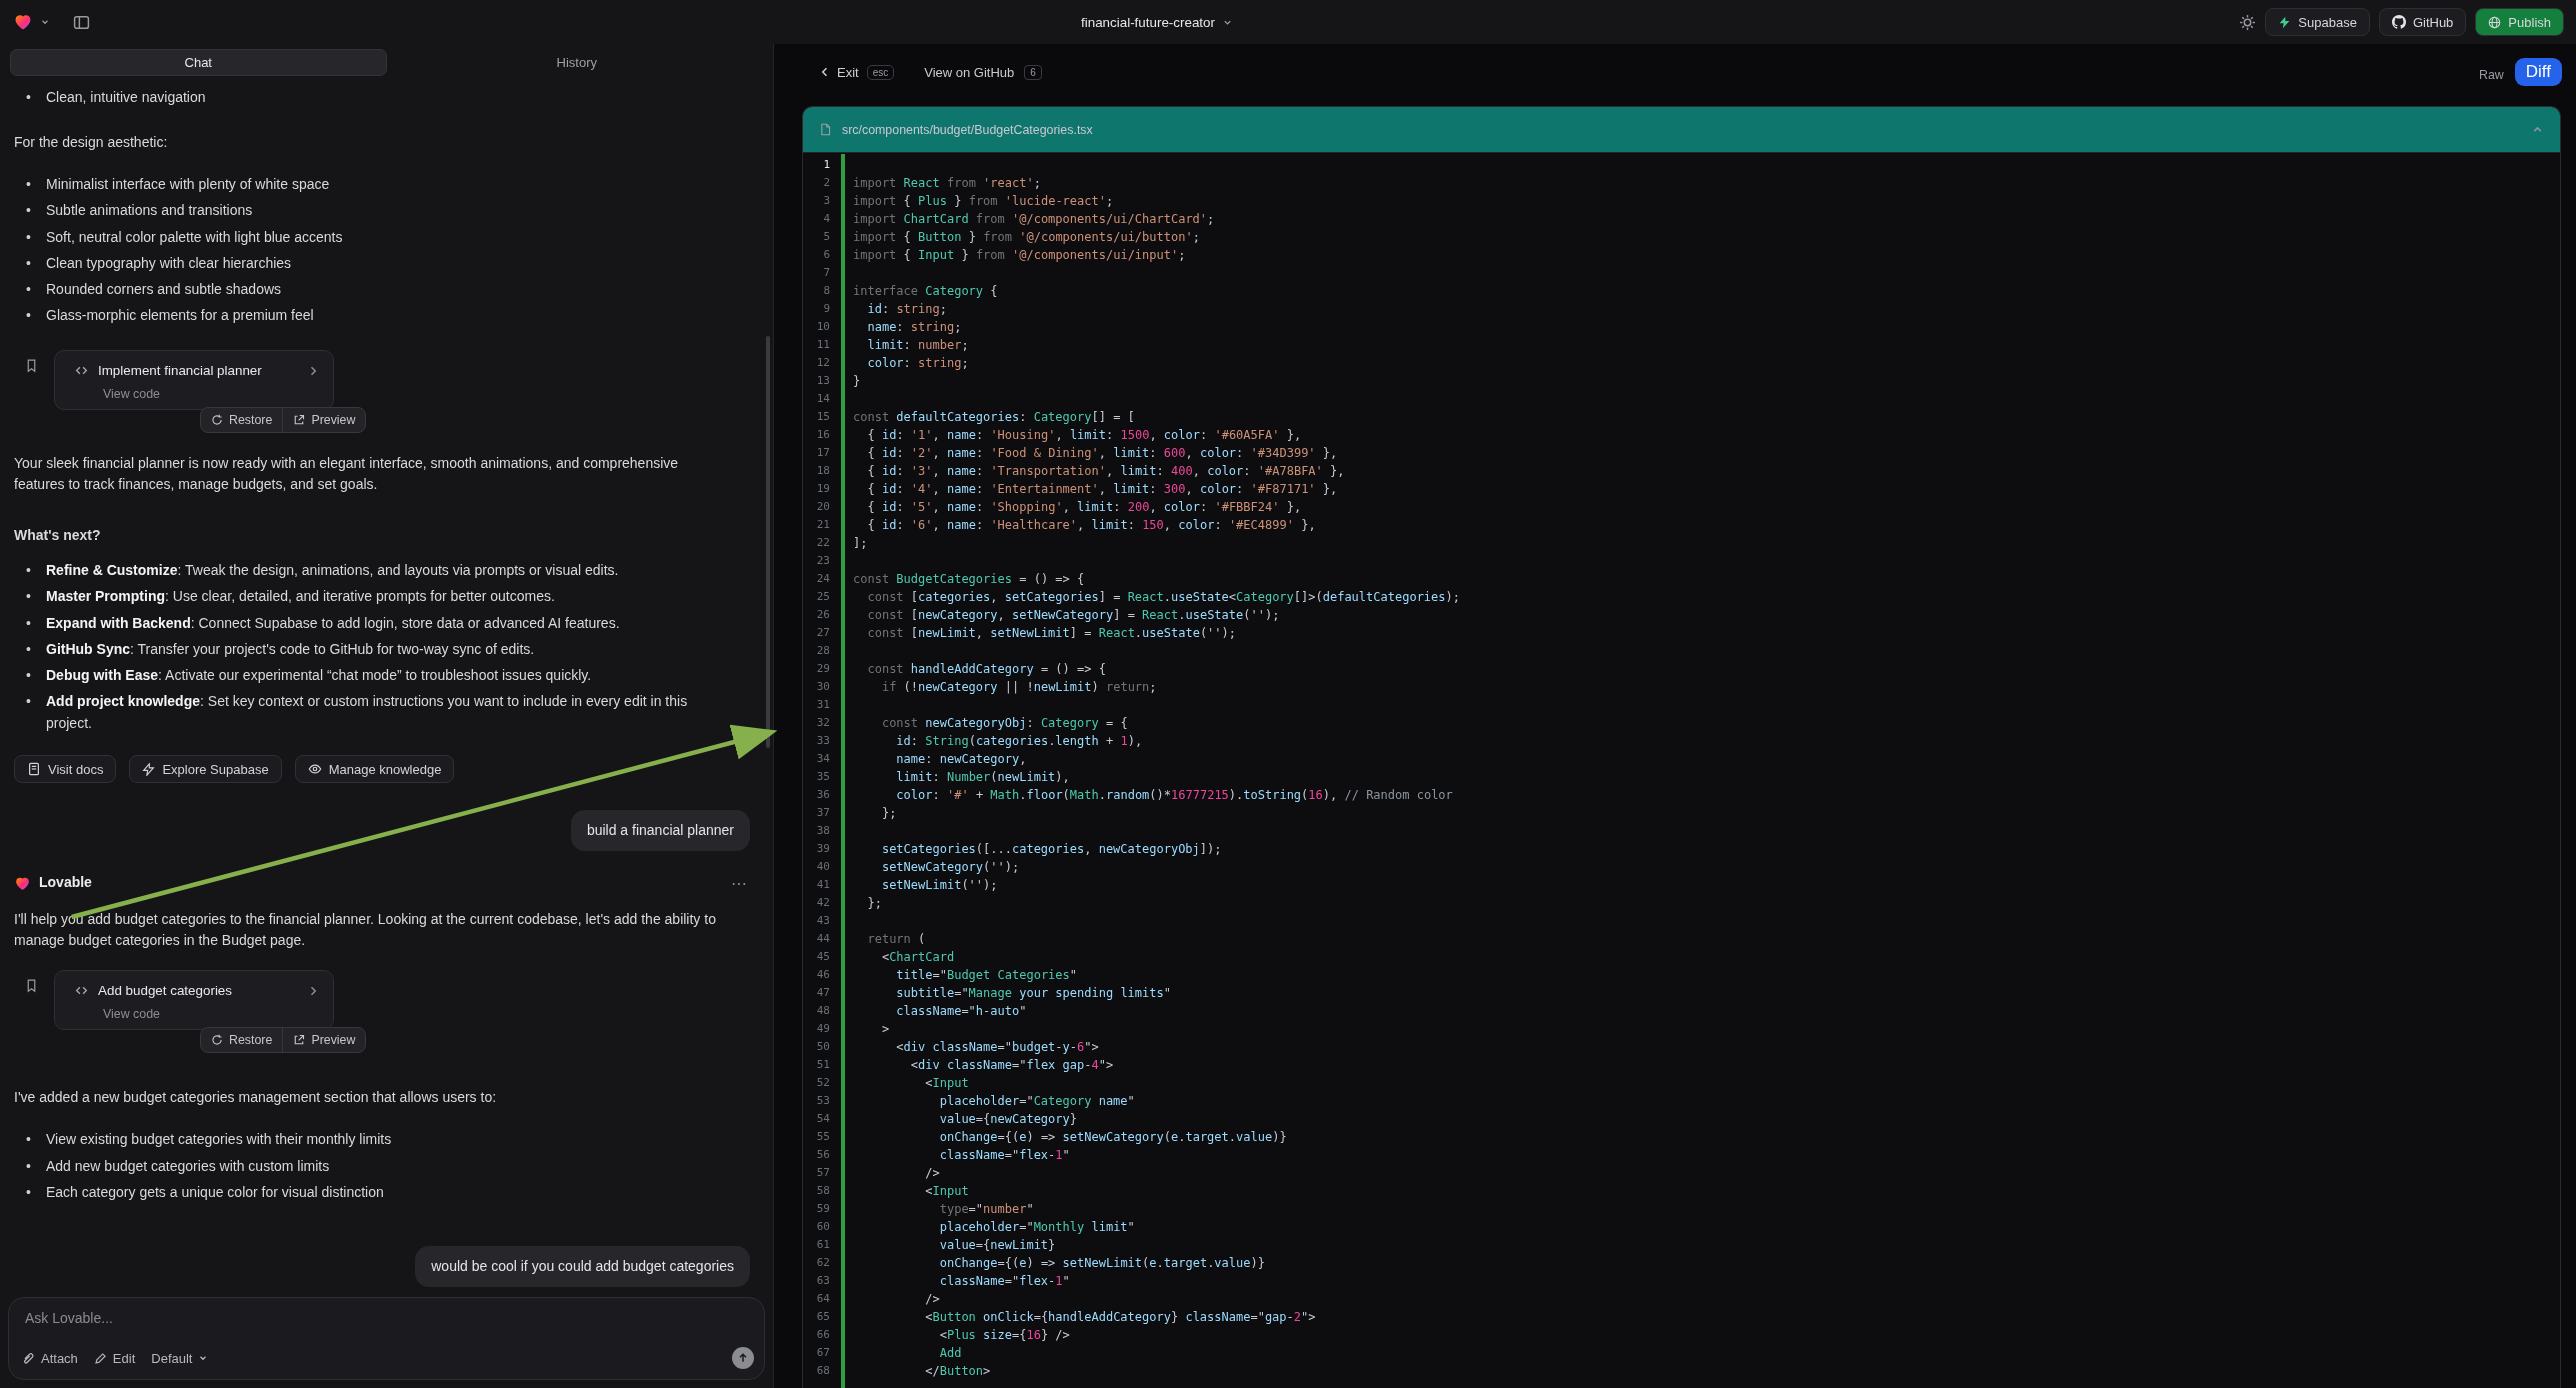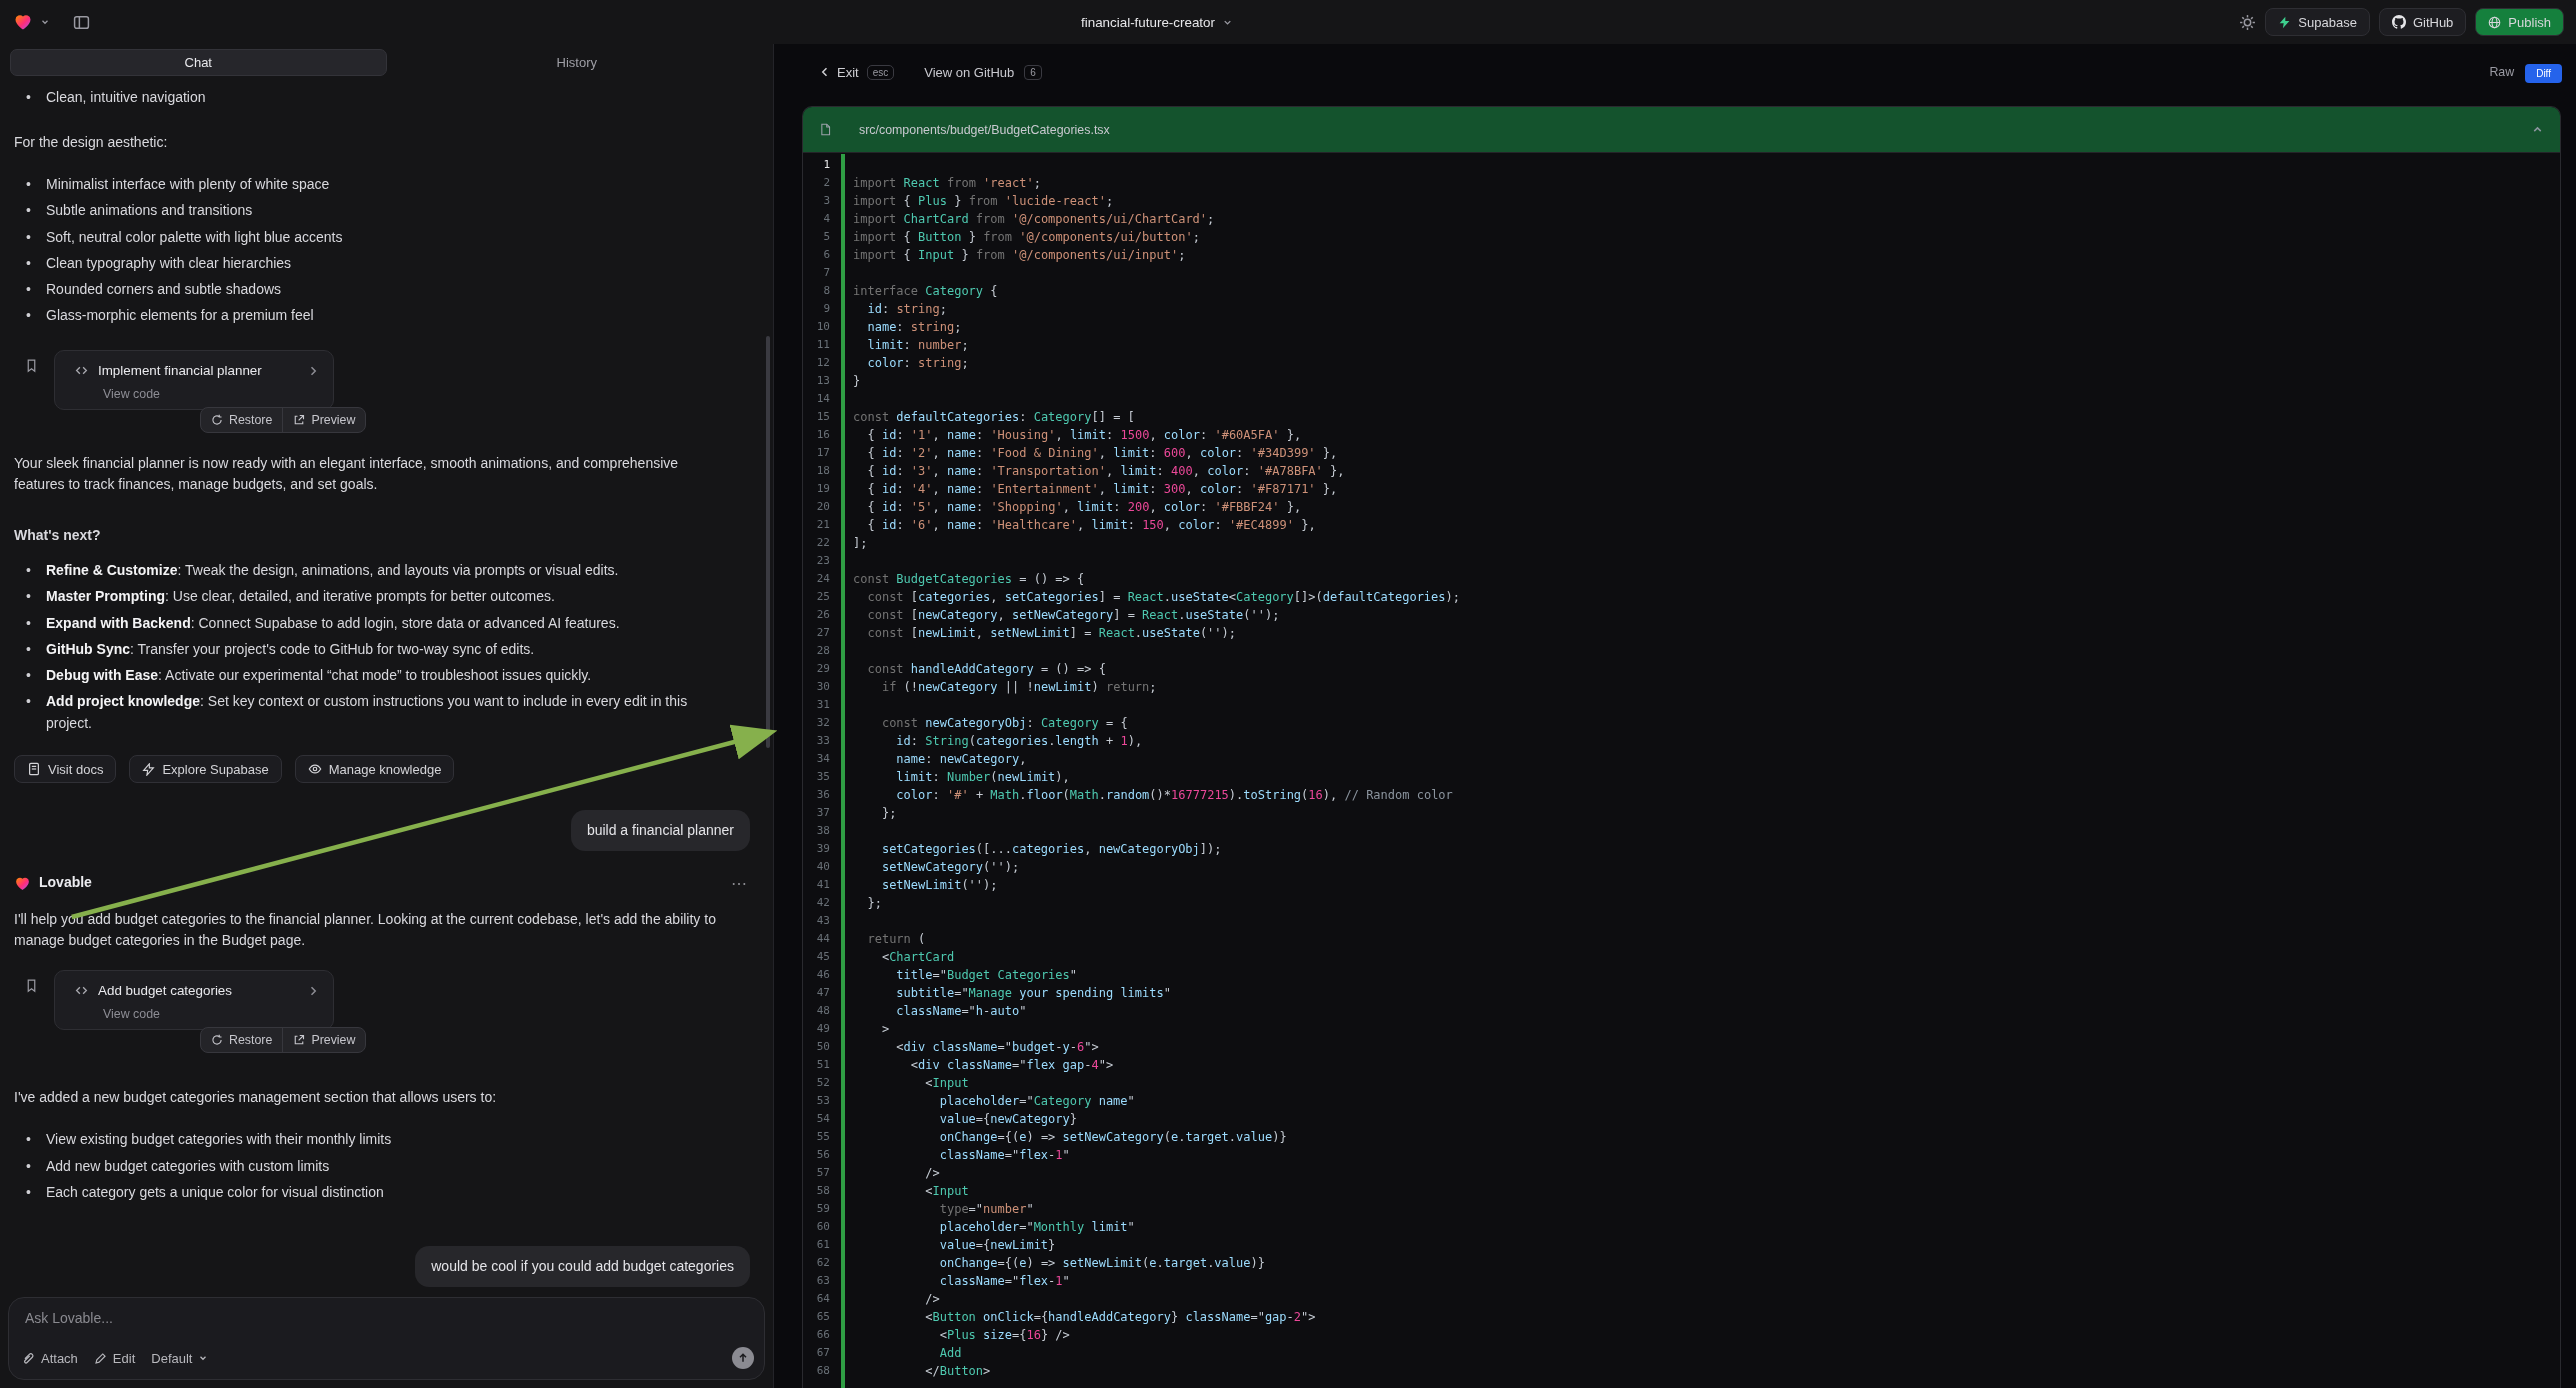--- a/index.html
+++ b/index.html
@@ -94,28 +94,28 @@
                display:flex; align-items:center; color:#d0d0d4; font-size:13px; }
   .cv-exit { display:inline-flex; align-items:center; gap:6px; background:none; border:none;
              color:#d0d0d4; font-size:13px; cursor:pointer; }
   .kbd { font-size:10px; color:#9a9aa2; border:1px solid #3a3a41; border-radius:5px;
          padding:1px 5px; margin-left:8px; }
   .vog { margin-left:30px; color:#c9c9cf; cursor:pointer; }
   .badge { font-size:10px; color:#9a9aa2; border:1px solid #3a3a41; border-radius:4px;
            padding:1px 5px; margin-left:10px; }
   .cv-right { margin-left:auto; display:flex; align-items:flex-end; gap:1px; }
   .btn-ghost { background:none; border:none; color:#9a9aa2; font-size:12.4px; padding:4px 10px; cursor:pointer; }
-  .btn-diff { background:var(--accent-blue,#2563eb); border:none; color:#fff; font-size:10px;
-              padding:4px 11px; border-radius:4px; cursor:pointer; }
+  .btn-diff { background:var(--accent-blue,#2563eb); border:none; color:#fff; font-size:17px;
+              padding:4px 11px; border-radius:9px; cursor:pointer; }
 
   .code-card { position:absolute; left:28px; top:62px; right:15px; bottom:0;
                background:#0d0d10; border:1px solid #2a2a2f; border-bottom:none;
                border-radius:10px 10px 0 0; overflow:hidden; }
-  .file-bar { height:46px; display:flex; align-items:center; gap:27px; padding:0 16px;
-              background:#14532d; border-bottom:1px solid #242428;text-align:right; }
+  .file-bar { height:46px; display:flex; align-items:center; gap:10px; padding:0 16px;
+              background:#0f766e; border-bottom:1px solid #242428;text-align:right; }
   .file-path { font-size:12.4px; color:#c9c9d0; }
   .collapse-btn { margin-left:auto; background:none; border:none; color:#8b949e; cursor:pointer; }
 
   .code-area { position:absolute; top:47px; left:0; right:0; bottom:0; padding-top:2px;
                font-family:"DejaVu Sans Mono", monospace; font-size:12px; line-height:18px; }
   .code-area::before { content:""; position:absolute; left:38px; top:0; bottom:0; width:4px;
                        background:var(--diff-green,#2f9e44); }
   .cl { display:flex; height:18px; }
   .ln { flex:none; width:27px; text-align:right; color:#697077; font-size:11px; user-select:none; }
   .ln-active { color:#e8e8ea; }

